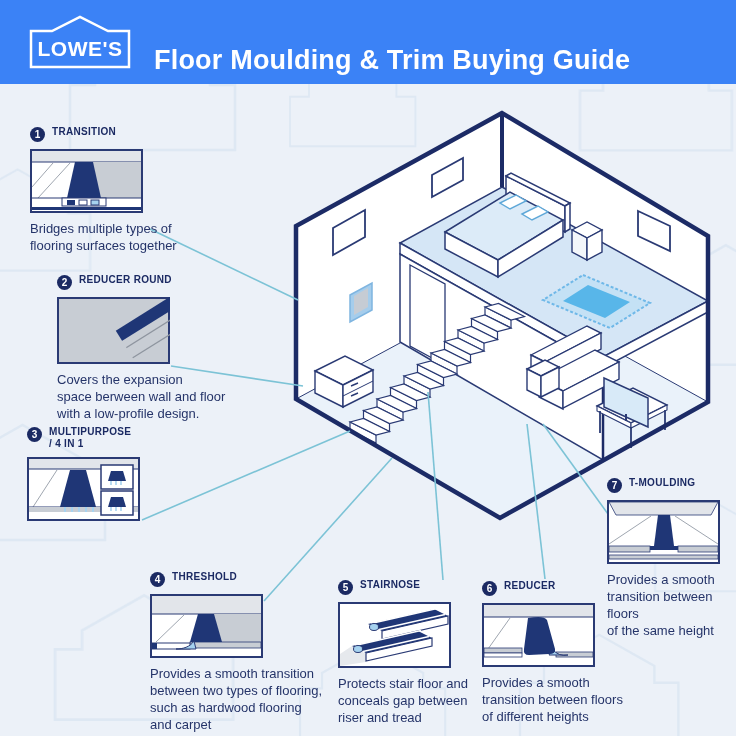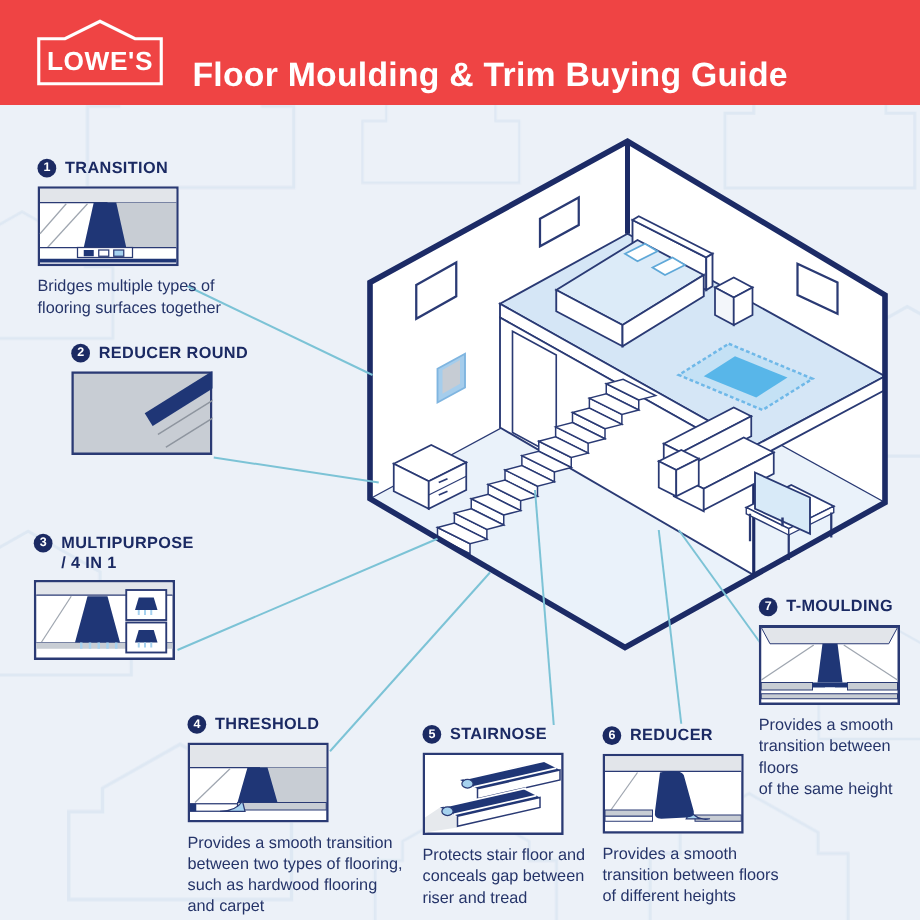--- a/index.html
+++ b/index.html
@@ -1,32 +1,32 @@
 <!DOCTYPE html>
 <html><head>
 <meta charset="utf-8">
 <style>
   html,body{margin:0;padding:0;}
   .page{position:relative;width:736px;height:736px;background:#ECF1F8;overflow:hidden;
         font-family:"Liberation Sans",sans-serif;}
   
-  .header{position:absolute;left:0;top:0;width:736px;height:84px;background:#ef4444;
+  .header{position:absolute;left:0;top:0;width:736px;height:84px;background:#3b82f6;
           display:flex;align-items:center;z-index:5;}
   .logo{margin-left:28px;flex:0 0 auto;}
   .header-title{color:#ffffff;font-weight:bold;font-size:27px;margin-left:22px;letter-spacing:.2px;margin-top:36px;}
   
   .pattern-svg{position:absolute;left:0;top:0;z-index:0;}
   .room-svg{position:absolute;left:288px;top:103px;z-index:2;}
   .leader-svg{position:absolute;left:0;top:0;z-index:3;pointer-events:none;}
   
   .callout{position:absolute;z-index:4;}
   .callout-head{display:flex;align-items:flex-start;gap:7px;margin-bottom:7px;}
   .badge{width:15px;height:15px;border-radius:50%;background:#1B2A63;color:#fff;font-size:10px;
          font-weight:bold;display:flex;align-items:center;justify-content:center;flex:0 0 auto;margin-top:1px;}
-  .callout-title{color:#1B2A63;font-weight:bold;font-size:13px;letter-spacing:.3px;
+  .callout-title{color:#1B2A63;font-weight:bold;font-size:10px;letter-spacing:.3px;
                  line-height:1.2;white-space:pre-line;}
   .illus{display:block;background:#fff;}
   .callout-desc{color:#253469;font-size:13px;line-height:1.3;white-space:pre-line;margin:8px 0 0 0;}
 </style>
 </head>
 <body>
 
 <div class="page">
 
   <svg class="pattern-svg" width="736" height="736" viewBox="0 0 736 736">
@@ -209,20 +209,23 @@
       <g clip-path="url(#qr-clip)" transform="translate(56,33) rotate(-32)">
         <rect x="-95" y="-48" width="190" height="24" fill="#E2E5EA"></rect>
         <rect x="-95" y="-24" width="190" height="8" fill="#9CA3AD"></rect>
         <rect x="-95" y="-16" width="190" height="14" fill="#ffffff"></rect>
         <rect x="-14" y="-2" width="109" height="16" fill="#1F3676"></rect>
         <path d="M-14,-2 A8,8 0 0 0 -14,14 Z" fill="#A6D2EF" stroke="#2A3A74" stroke-width="1"></path>
         <line x1="-95" y1="22" x2="95" y2="22" stroke="#8E959F" stroke-width="1.2"></line>
         <line x1="-95" y1="34" x2="95" y2="34" stroke="#8E959F" stroke-width="1.2"></line>
       </g>
     </svg>
+    <p class="callout-desc">Covers the expansion
+space berween wall and floor
+with a low-profile design.</p>
   </div>
 
   <div class="callout" style="left:27px;top:426px;width:165px;">
     <div class="callout-head">
       <span class="badge">3</span>
       <span class="callout-title">MULTIPURPOSE
 / 4 IN 1</span>
     </div>
     <svg class="illus" width="113" height="64" viewBox="0 0 113 64">
       <rect x="1" y="1" width="111" height="62" fill="#ffffff" stroke="#2A3A74" stroke-width="2"></rect>

